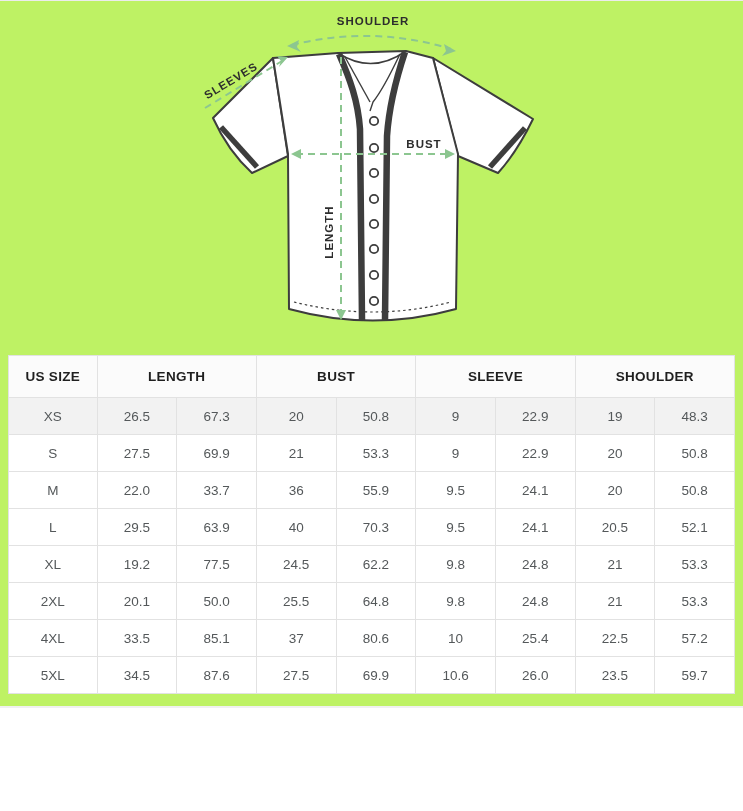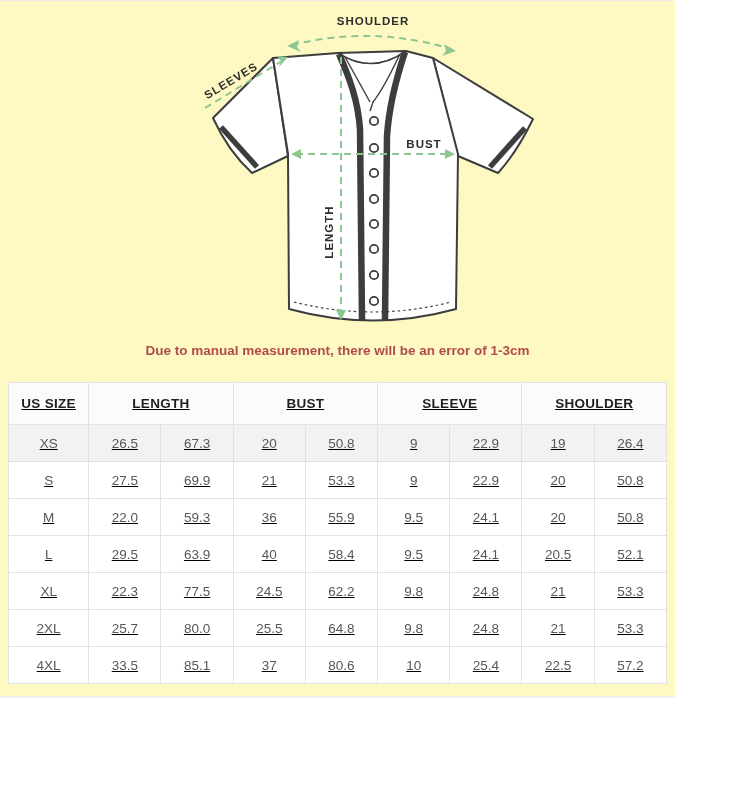--- a/index.html
+++ b/index.html
@@ -1,38 +1,38 @@
 <!DOCTYPE html>
 <html><head>
 <meta charset="utf-8">
 <style>
   html,body{margin:0;padding:0;background:#fff;}
   body{
     width:743px;
     font-family:"Liberation Sans","DejaVu Sans",sans-serif;
     -webkit-font-smoothing:antialiased;
   }
-  .page{width:675px;position:relative;background:#fef9c3;}
+  .page{width:743px;position:relative;background:#bef264;}
   .top-divider{height:1px;background:#ececec;}
   .figure-wrap{width:743px;height:332px;position:relative;}
   .figure-wrap svg{display:block;}
   svg text.meas-label{
     font-family:"Liberation Sans","DejaVu Sans",sans-serif;
     font-size:11.5px;font-weight:bold;fill:#2d2d2d;letter-spacing:1px;
   }
   .note{
     text-align:center;
     font-size:13.5px;
     font-weight:bold;
     color:#b04c4c;
     margin:9px 0 0 0;
     height:18px;
     line-height:18px;
   }
-  .table-wrap{margin:22px 8px 0 8px;text-decoration:underline;}
+  .table-wrap{margin:22px 8px 0 8px;}
   table.size-table{
     width:100%;
     border-collapse:collapse;
     table-layout:fixed;
     font-size:13.5px;
   }
   table.size-table col.c-size{width:12.2%;}
   table.size-table th,table.size-table td{
     border:1px solid #e2e2e2;
     text-align:center;
@@ -122,21 +122,20 @@
         <path d="M341 319 L336 309 L346 309 Z"></path>
       </g>
 
       <text class="meas-label" x="373" y="24" text-anchor="middle">SHOULDER</text>
       <text class="meas-label" text-anchor="middle" transform="translate(233,83) rotate(-31)">SLEEVES</text>
       <text class="meas-label" x="424" y="147" text-anchor="middle">BUST</text>
       <text class="meas-label" text-anchor="middle" transform="translate(333,231) rotate(-90)">LENGTH</text>
     </svg>
   </div>
 
-  <div class="note">Due to manual measurement, there will be an error of 1-3cm</div>
 
   <div class="table-wrap">
     <table class="size-table">
       <colgroup>
         <col class="c-size">
           <col>
           <col>
           <col>
           <col>
           <col>
@@ -156,88 +155,99 @@
       <tbody>
           <tr class="first-row">
             <td>XS</td>
             <td>26.5</td>
             <td>67.3</td>
             <td>20</td>
             <td>50.8</td>
             <td>9</td>
             <td>22.9</td>
             <td>19</td>
-            <td>26.4</td>
+            <td>48.3</td>
           </tr>
           <tr>
             <td>S</td>
             <td>27.5</td>
             <td>69.9</td>
             <td>21</td>
             <td>53.3</td>
             <td>9</td>
             <td>22.9</td>
             <td>20</td>
             <td>50.8</td>
           </tr>
           <tr>
             <td>M</td>
             <td>22.0</td>
-            <td>59.3</td>
+            <td>33.7</td>
             <td>36</td>
             <td>55.9</td>
             <td>9.5</td>
             <td>24.1</td>
             <td>20</td>
             <td>50.8</td>
           </tr>
           <tr>
             <td>L</td>
             <td>29.5</td>
             <td>63.9</td>
             <td>40</td>
-            <td>58.4</td>
+            <td>70.3</td>
             <td>9.5</td>
             <td>24.1</td>
             <td>20.5</td>
             <td>52.1</td>
           </tr>
           <tr>
             <td>XL</td>
-            <td>22.3</td>
+            <td>19.2</td>
             <td>77.5</td>
             <td>24.5</td>
             <td>62.2</td>
             <td>9.8</td>
             <td>24.8</td>
             <td>21</td>
             <td>53.3</td>
           </tr>
           <tr>
             <td>2XL</td>
-            <td>25.7</td>
-            <td>80.0</td>
+            <td>20.1</td>
+            <td>50.0</td>
             <td>25.5</td>
             <td>64.8</td>
             <td>9.8</td>
             <td>24.8</td>
             <td>21</td>
             <td>53.3</td>
           </tr>
           <tr>
             <td>4XL</td>
             <td>33.5</td>
             <td>85.1</td>
             <td>37</td>
             <td>80.6</td>
             <td>10</td>
             <td>25.4</td>
             <td>22.5</td>
             <td>57.2</td>
           </tr>
+          <tr>
+            <td>5XL</td>
+            <td>34.5</td>
+            <td>87.6</td>
+            <td>27.5</td>
+            <td>69.9</td>
+            <td>10.6</td>
+            <td>26.0</td>
+            <td>23.5</td>
+            <td>59.7</td>
+          </tr>
         </tbody>
     </table>
   </div>
 
   <div class="bottom-gap"></div>
   <div class="bottom-divider"></div>
 
 </div>
 
 </body></html>

